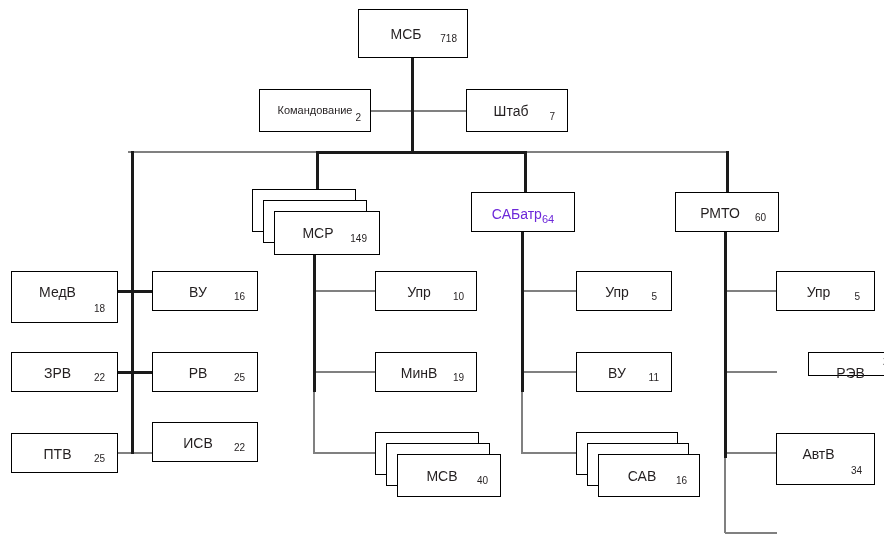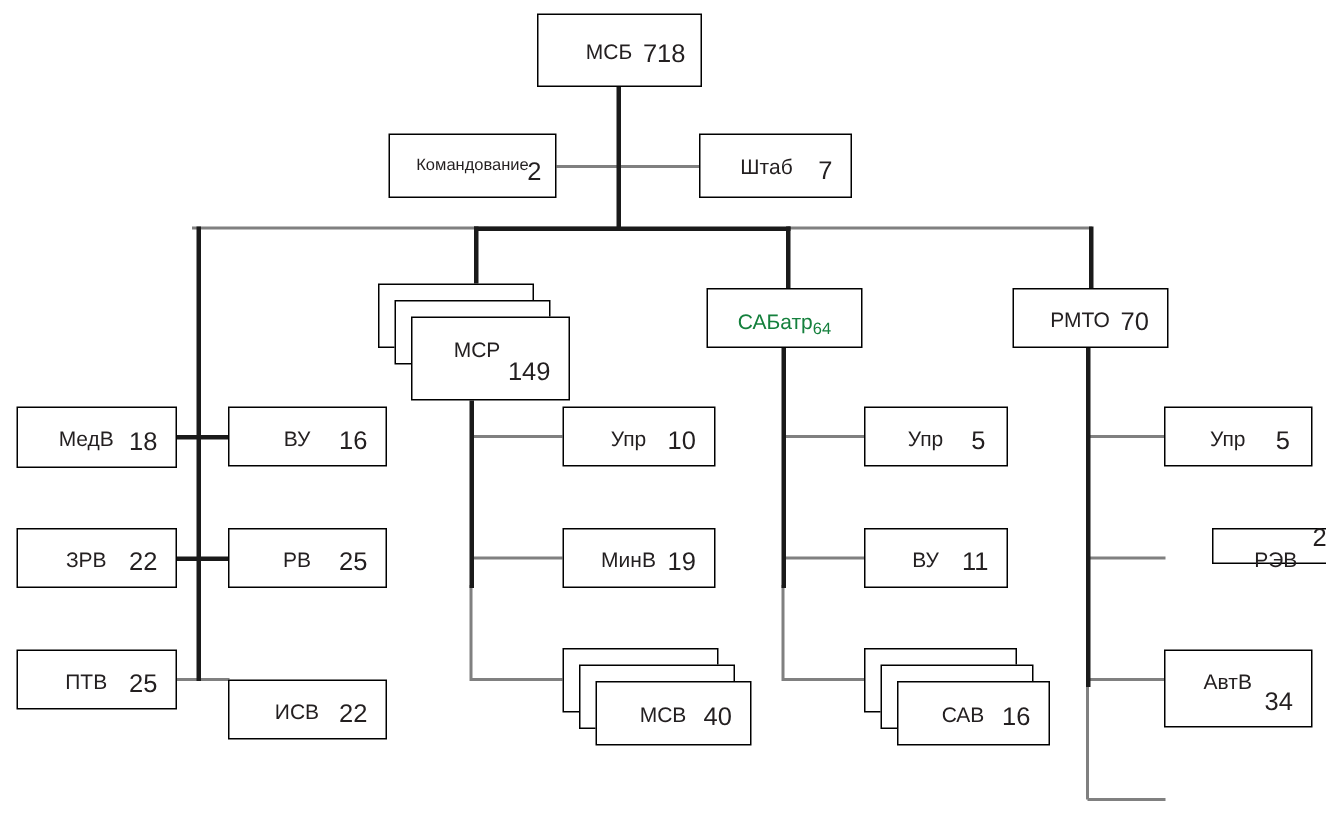--- a/index.html
+++ b/index.html
@@ -31,21 +31,21 @@
     right: 0;
     text-align: center;
     color: #231f20;
     font-size: 14px;
     line-height: 1;
     white-space: nowrap;
   }
   .node .num {
     position: absolute;
     color: #231f20;
-    font-size: 17px;
+    font-size: 10px;
     line-height: 1;
     white-space: nowrap;
   }
   
   .stack-layer {
     position: absolute;
     box-sizing: border-box;
     border: 1px solid #000000;
     background: #ffffff;
     z-index: 4;
@@ -59,21 +59,21 @@
   .ln.dark {
     background: #1a1a1a;
     z-index: 2;
   }
   
   .sub-wrap {
     position: absolute;
     left: 0;
     right: 0;
     text-align: center;
-    color: #15803d;
+    color: #6d28d9;
     font-size: 14px;
     line-height: 1;
     white-space: nowrap;
   }
   .sub-wrap sub {
     font-size: 11px;
     vertical-align: sub;
   }
 </style>
 </head>
@@ -132,56 +132,56 @@
     <span class="num" style="right:9px; bottom:8px;">2</span>
   </div>
 
   <div class="node" style="left:466px; top:89px; width:102px; height:43px;">
     <span class="lbl" style="top:14px; left:-12px;">Штаб</span>
     <span class="num" style="right:12px; bottom:9px;">7</span>
   </div>
 
   <div class="stack-layer" style="left:252px; top:189px; width:104px; height:43px;"></div>
   <div class="stack-layer" style="left:263px; top:200px; width:104px; height:43px;"></div>
-  <div class="node" style="left:274px; top:211px; width:106px; height:56px;">
+  <div class="node" style="left:274px; top:211px; width:106px; height:44px;">
     <span class="lbl" style="top:14px; left:-18px;">МСР</span>
     <span class="num" style="right:12px; bottom:10px;">149</span>
   </div>
 
   <div class="node" style="left:471px; top:192px; width:104px; height:40px;">
     <span class="sub-wrap" style="top:14px;"><span>САБатр</span><sub>64</sub></span>
   </div>
 
   <div class="node" style="left:675px; top:192px; width:104px; height:40px;padding-left:36px;">
     <span class="lbl" style="top:13px; left:-14px;">РМТО</span>
-    <span class="num" style="right:12px; bottom:8px;">70</span>
-  </div>
-
-  <div class="node" style="left:11px; top:271px; width:107px; height:41px;">
+    <span class="num" style="right:12px; bottom:8px;">60</span>
+  </div>
+
+  <div class="node" style="left:11px; top:271px; width:107px; height:52px;">
     <span class="lbl" style="top:13px; left:-14px;">МедВ</span>
     <span class="num" style="right:12px; bottom:8px;">18</span>
   </div>
   <div class="node" style="left:11px; top:352px; width:107px; height:40px;">
     <span class="lbl" style="top:13px; left:-14px;">ЗРВ</span>
     <span class="num" style="right:12px; bottom:8px;">22</span>
   </div>
   <div class="node" style="left:11px; top:433px; width:107px; height:40px;">
     <span class="lbl" style="top:13px; left:-14px;">ПТВ</span>
     <span class="num" style="right:12px; bottom:8px;">25</span>
   </div>
 
   <div class="node" style="left:152px; top:271px; width:106px; height:40px;">
     <span class="lbl" style="top:13px; left:-14px;">ВУ</span>
     <span class="num" style="right:12px; bottom:8px;">16</span>
   </div>
   <div class="node" style="left:152px; top:352px; width:106px; height:40px;">
     <span class="lbl" style="top:13px; left:-14px;">РВ</span>
     <span class="num" style="right:12px; bottom:8px;">25</span>
   </div>
-  <div class="node" style="left:152px; top:453px; width:106px; height:40px;">
+  <div class="node" style="left:152px; top:422px; width:106px; height:40px;">
     <span class="lbl" style="top:13px; left:-14px;">ИСВ</span>
     <span class="num" style="right:12px; bottom:8px;">22</span>
   </div>
 
   <div class="node" style="left:375px; top:271px; width:102px; height:40px;">
     <span class="lbl" style="top:13px; left:-14px;">Упр</span>
     <span class="num" style="right:12px; bottom:8px;">10</span>
   </div>
   <div class="node" style="left:375px; top:352px; width:102px; height:40px;">
     <span class="lbl" style="top:13px; left:-14px;">МинВ</span>

